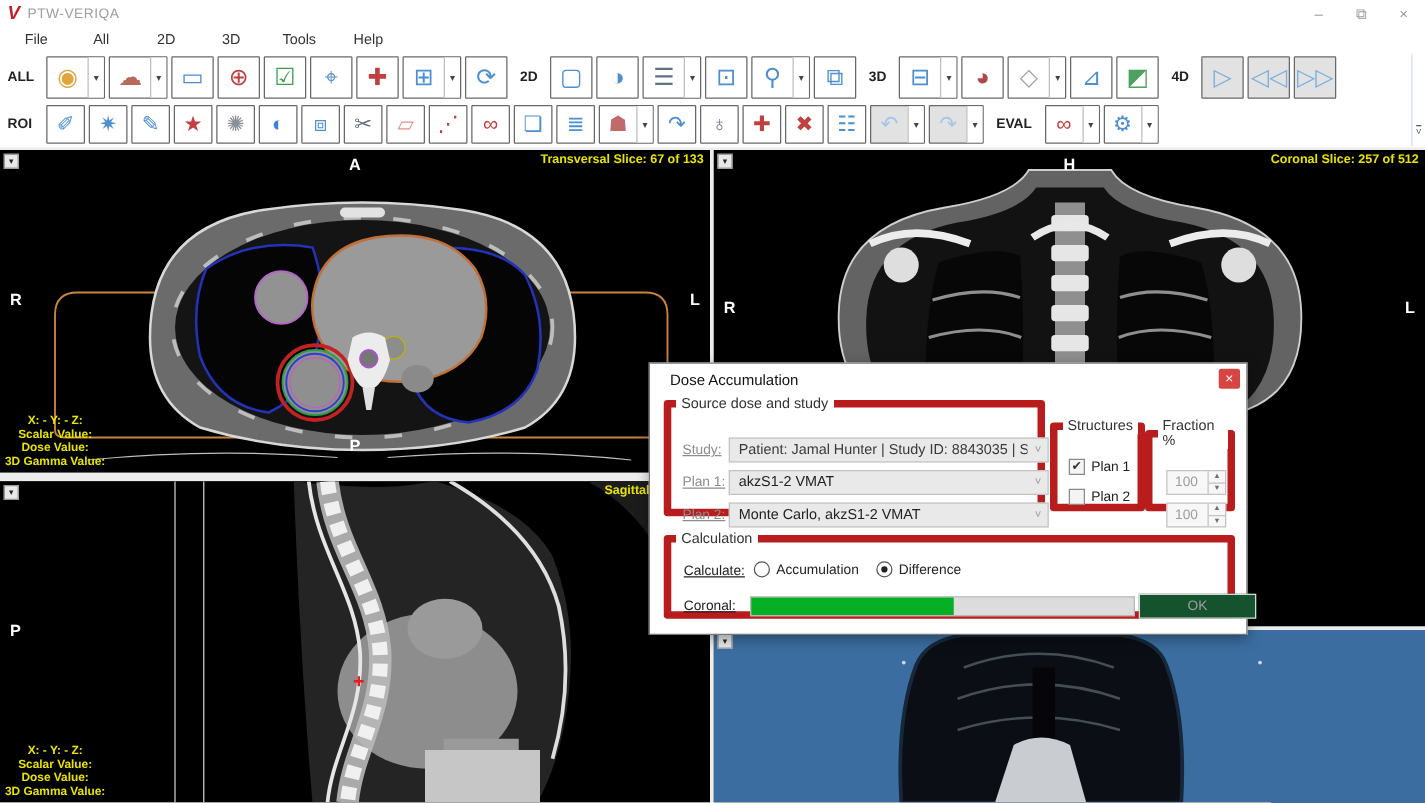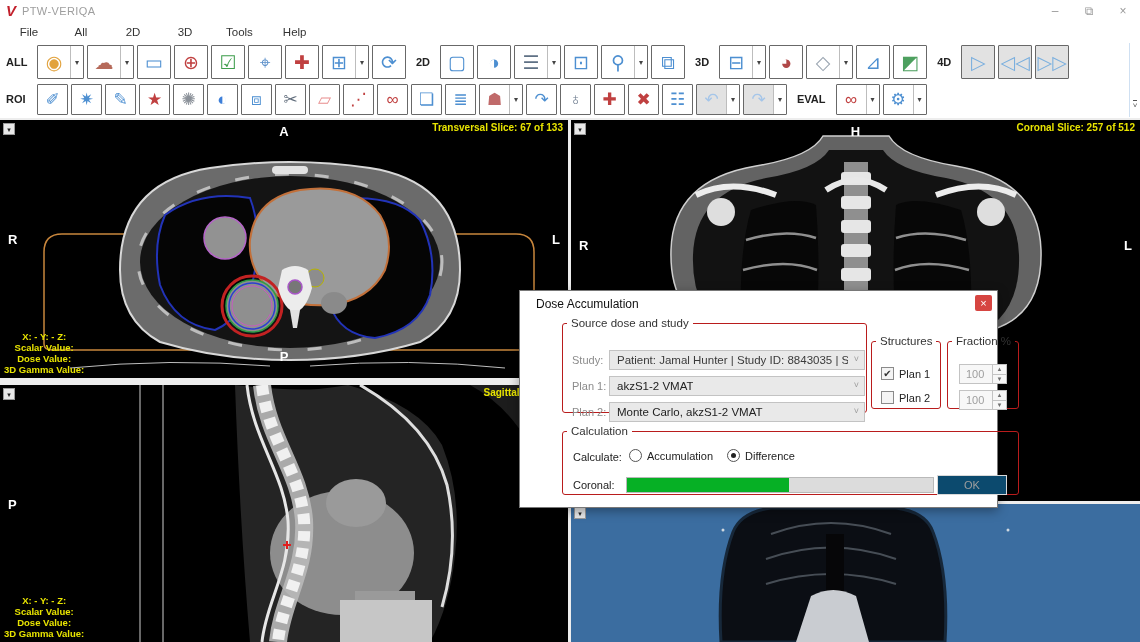--- a/index.html
+++ b/index.html
@@ -53,28 +53,28 @@
   .vp-tr .o-left, .vp-tr .o-right { top:118px; }
   .vp-info { position:absolute; left:4px; bottom:3px; }
   .vp-info div { font-size:9.5px; font-weight:700; color:#e8e400; line-height:11px; white-space:nowrap;text-align:center; }
 
   
   .dialog { position:absolute; left:519px; top:290px; width:479px; height:218px; background:#fff; border:1px solid #787878; box-shadow:0 3px 10px rgba(0,0,0,.35); z-index:10; }
   .dlg-title-row { position:absolute; left:0; top:0; right:0; height:24px; }
   .dlg-title { position:absolute; left:16px; top:6px; font-size:12px; color:#111; }
   .dlg-close { position:absolute; right:5px; top:4px; width:17px; height:16px; background:#d64541; color:#fff; border:none; font-size:11px; line-height:15px; text-align:center; border-radius:2px; padding:0; }
 
-  fieldset.fs { position:absolute; border:1px solid #b91c1c; border-radius:3px;margin-left:31px; }
+  fieldset.fs { position:absolute; border:6px solid #b91c1c; border-radius:3px; }
   fieldset.fs legend { font-size:11.5px; color:#333; padding:0 4px; margin-left:4px; }
   .fs-source { left:11px; top:26px; width:305px; height:96px; }
   .fs-struct { left:320px; top:44px; width:70px; height:74px; }
   .fs-frac   { left:396px; top:44px; width:72px; height:74px; }
   .fs-calc   { left:11px; top:134px; width:457px; height:70px; }
 
-  .frm-label { position:absolute; font-size:11px; color:#8c8c8c; }
+  .frm-label { position:absolute; font-size:11px; color:#8c8c8c;text-decoration:underline; }
   .combo { position:absolute; left:46px; width:256px; height:20px; background:#e9e9e9; border:1px solid #c3c3c3; display:flex; align-items:center; padding:0 16px 0 7px; overflow:hidden; }
   .combo-text { font-size:11.5px; color:#3a3a3a; white-space:nowrap; overflow:hidden; }
   .combo-arrow { position:absolute; right:5px; top:3px; font-size:9px; color:#9a9a9a; }
 
   .cb-row { position:absolute; left:9px; display:flex; align-items:center; gap:5px; }
   .cb { width:13px; height:13px; border:1px solid #8a8a8a; background:#f4f4f4; font-size:10px; line-height:12px; text-align:center; color:transparent; }
   .cb.checked { color:#333; }
   .cb-label { font-size:11px; color:#222; }
 
   .spin { position:absolute; left:11px; width:48px; height:20px; border:1px solid #c3c3c3; background:#f7f7f7; display:flex; }
@@ -84,21 +84,21 @@
   .spin-btns span:first-child { border-bottom:1px solid #c3c3c3; }
 
   .radio-row { position:absolute; display:flex; align-items:center; gap:5px; }
   .radio { width:13px; height:13px; border:1px solid #555; border-radius:50%; background:#fff; position:relative; }
   .radio.sel::after { content:""; position:absolute; left:3px; top:3px; width:5px; height:5px; border-radius:50%; background:#222; }
   .radio-label { font-size:11px; color:#222; }
   .lbl-dark { color:#222; }
 
   .progress { position:absolute; left:63px; width:308px; height:16px; background:#dcdcdc; border:1px solid #b9b9b9; }
   .progress-fill { height:100%; background:#06b025; }
-  .ok-btn { position:absolute; left:374px; width:70px; height:20px; background:#0c4a6e; border:1px solid #d9d9d9; color:#9e9e9e; font-size:11px; }
+  .ok-btn { position:absolute; left:374px; width:94px; height:20px; background:#14532d; border:1px solid #d9d9d9; color:#9e9e9e; font-size:11px; }
 </style>
 </head>
 <body>
 
 <div class="titlebar">
   <span class="logo">V</span>
   <span class="win-title">PTW-VERIQA</span>
   <div class="win-controls">
       <span class="win-btn">–</span>
       <span class="win-btn">⧉</span>

